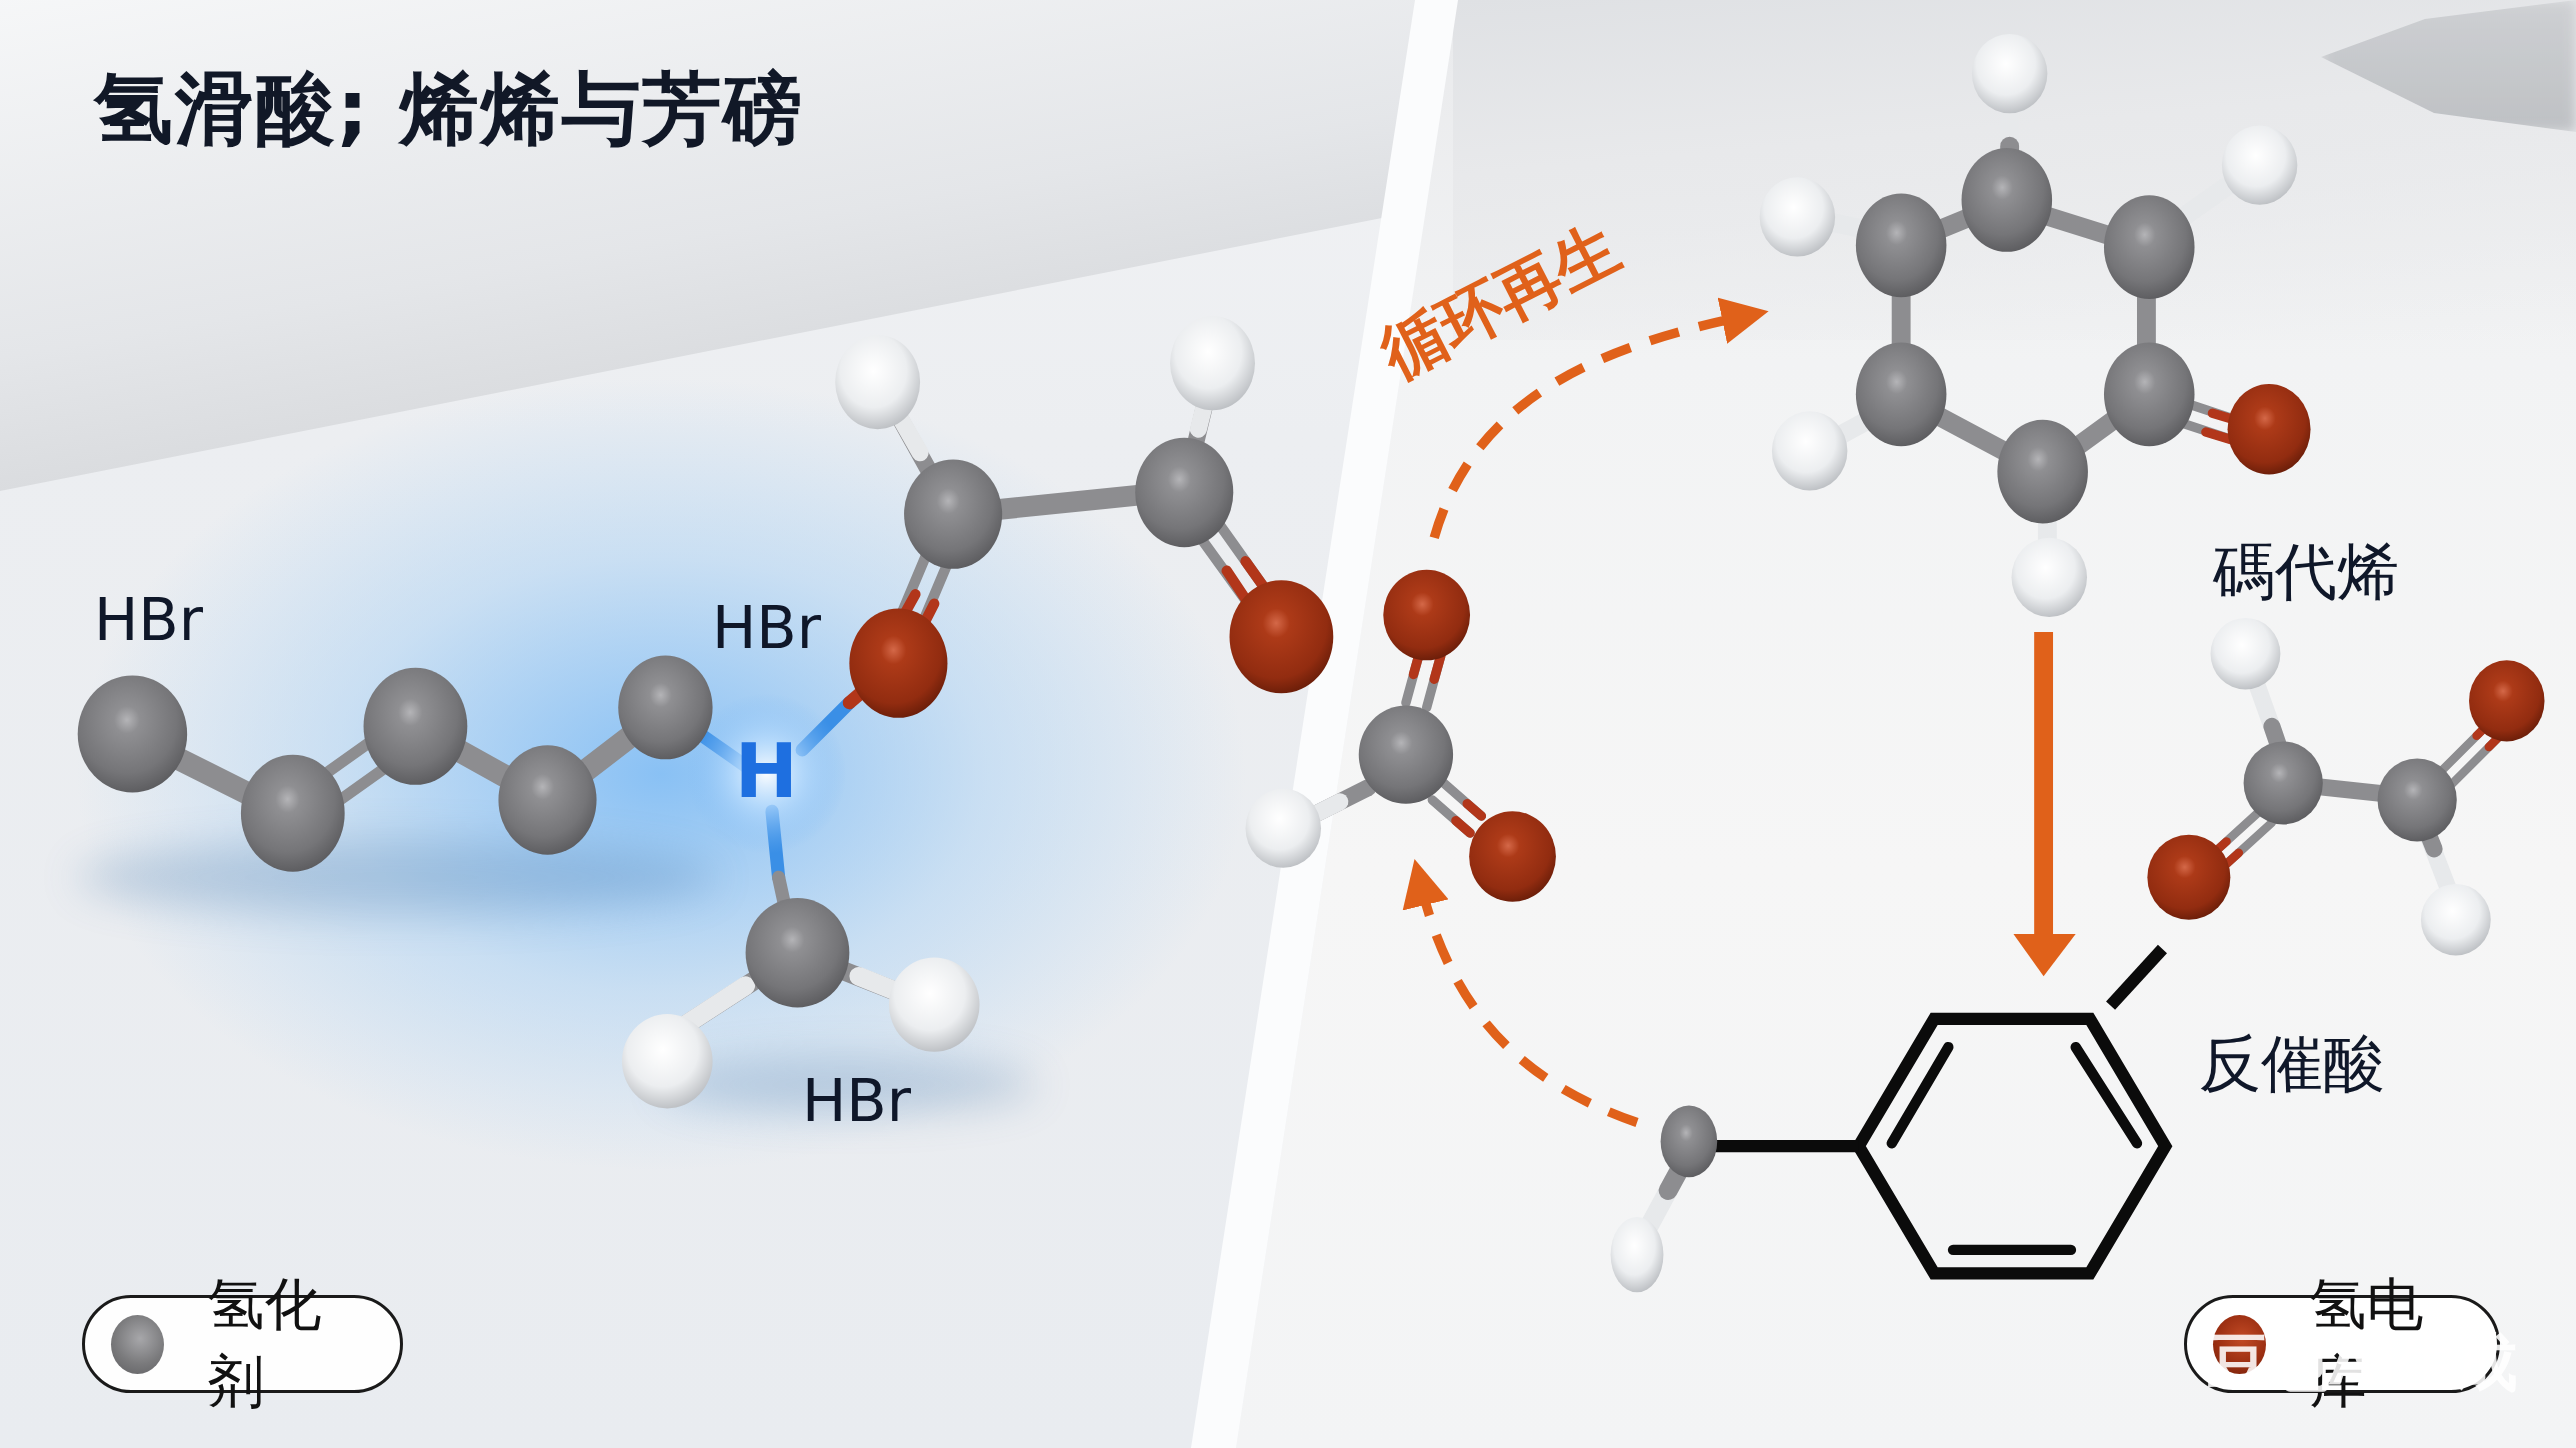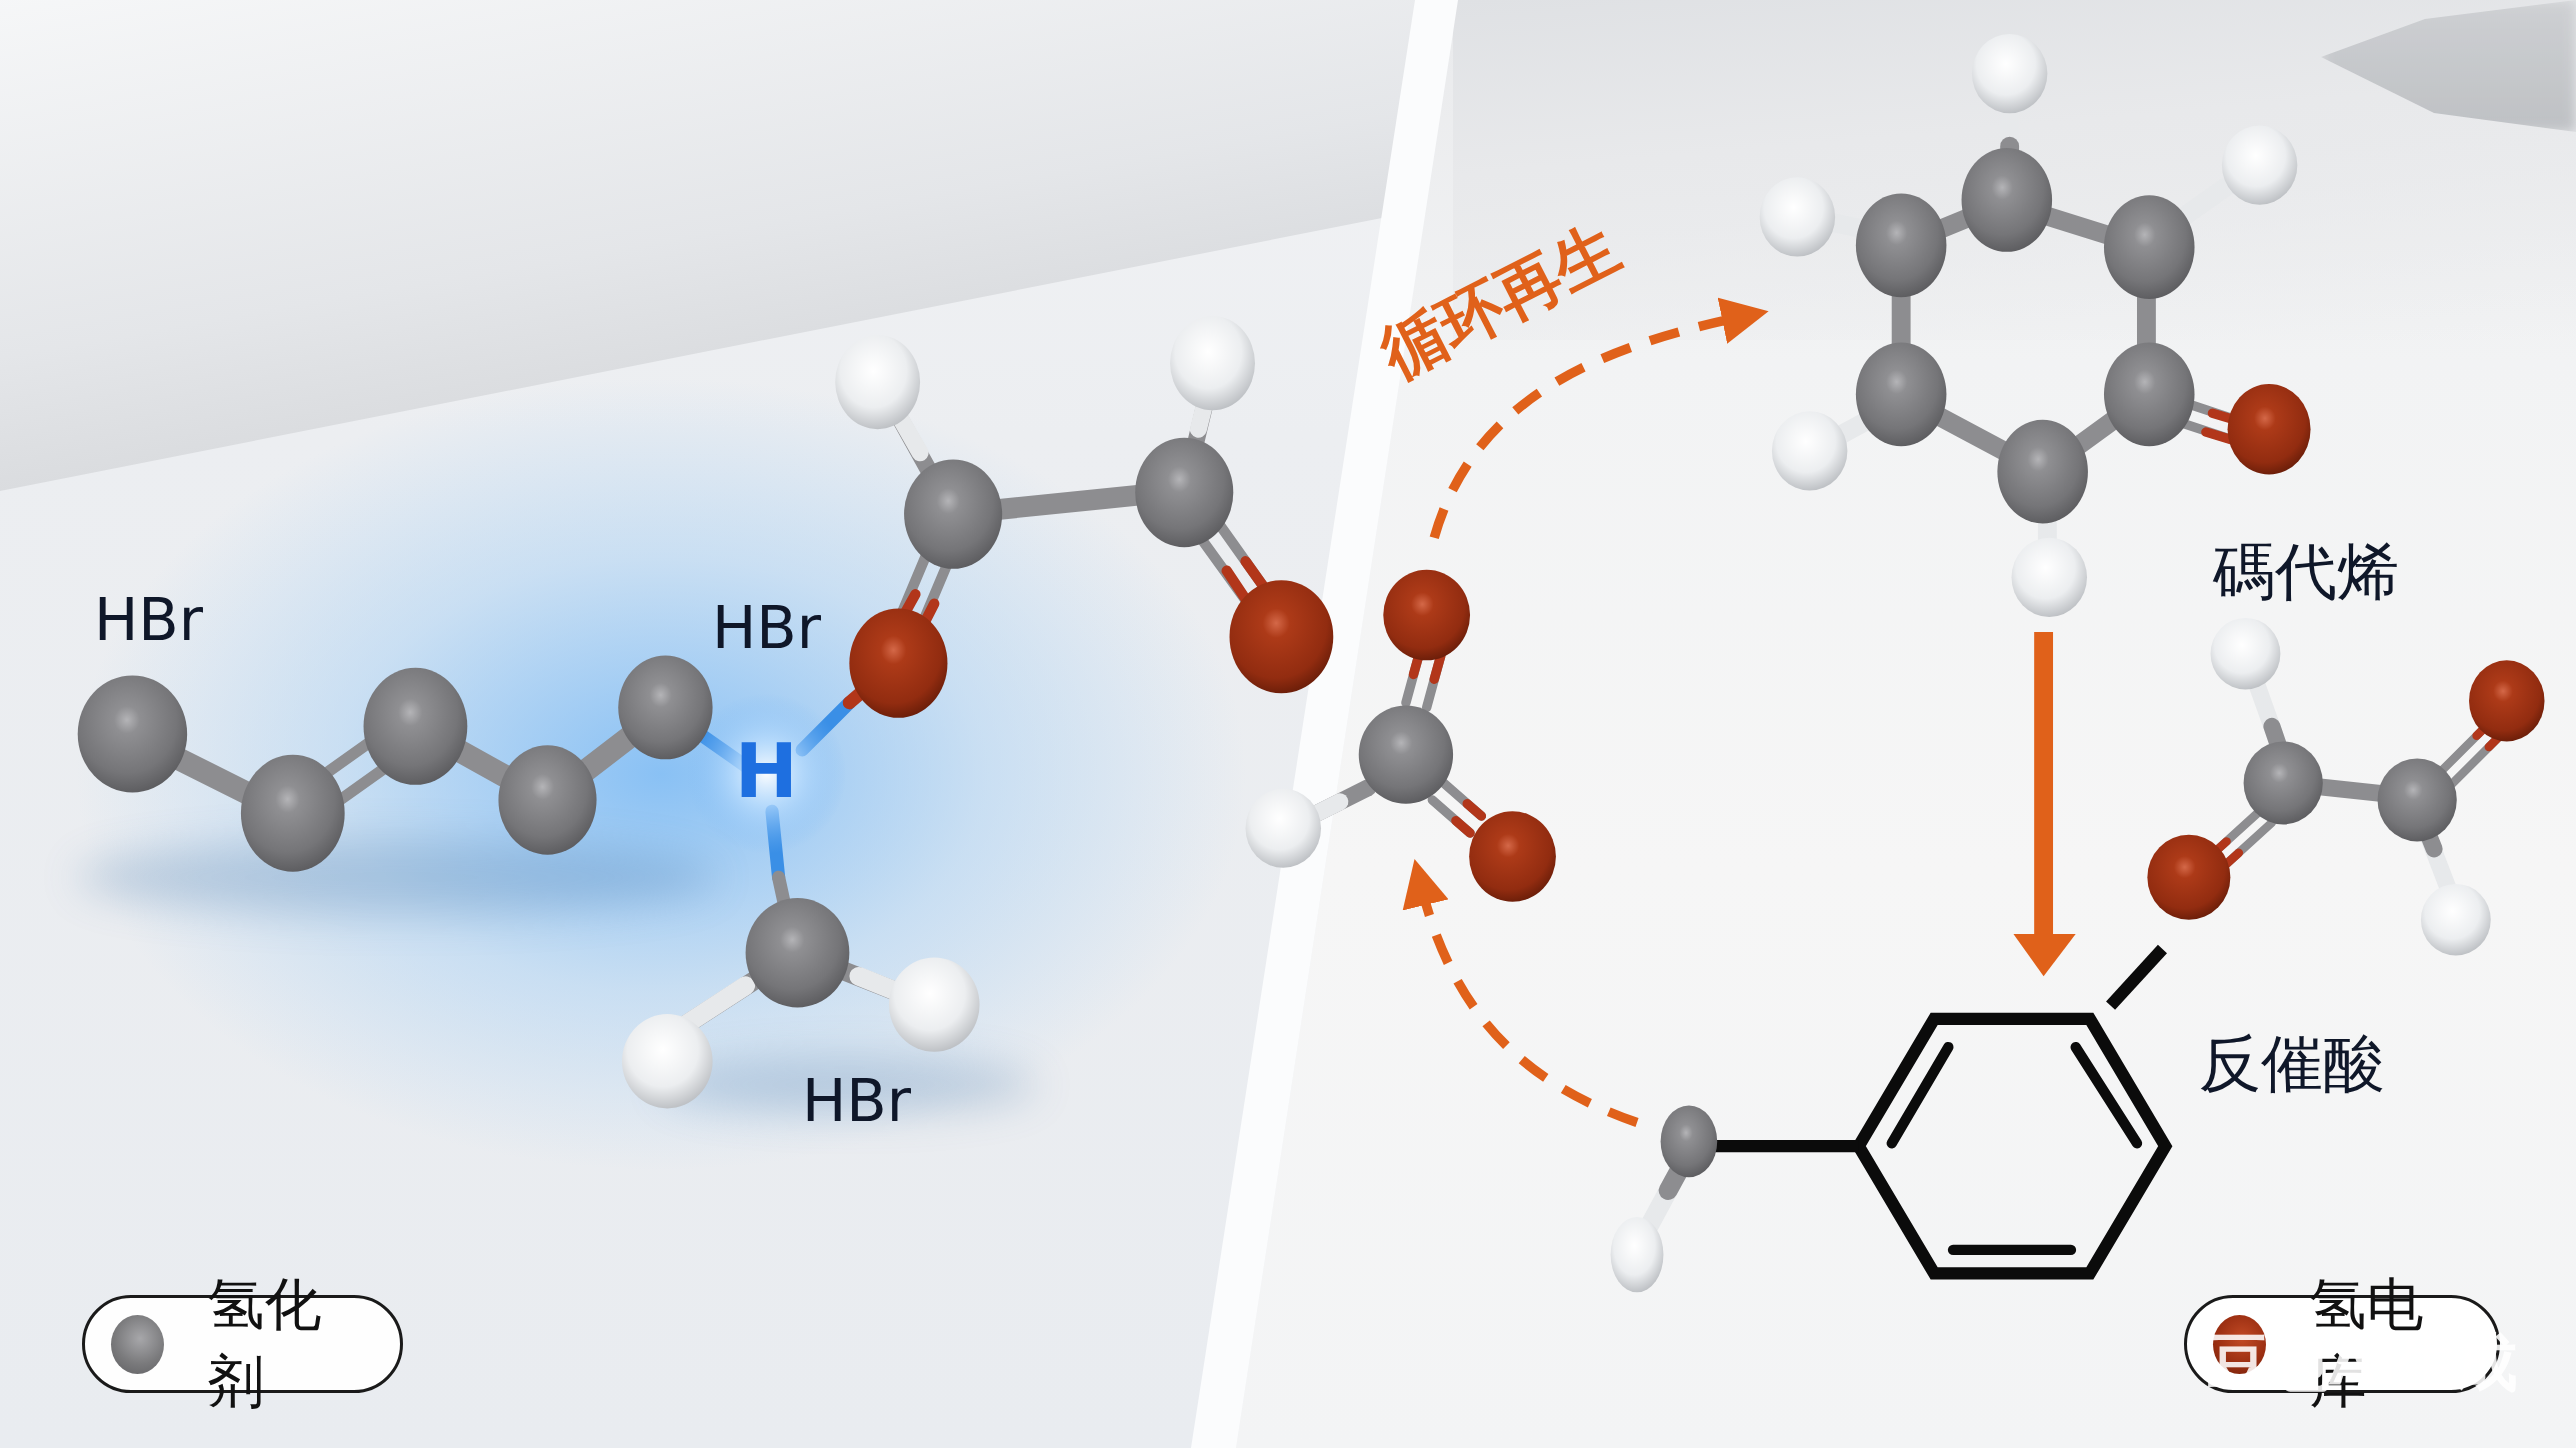--- a/index.html
+++ b/index.html
@@ -273,20 +273,21 @@
 
     <g stroke-linecap="round">
       <line x1="1780" y1="1240" x2="1745" y2="1305" stroke="#e7e9eb" stroke-width="20"></line>
       <line x1="1780" y1="1240" x2="1768" y2="1262" stroke="#8d8d90" stroke-width="20"></line>
       <ellipse cx="1790" cy="1210" rx="30" ry="38" fill="url(#gC)"></ellipse>
       <ellipse cx="1735" cy="1330" rx="28" ry="40" fill="url(#gH)"></ellipse>
     </g>
   </svg>
 
   <div class="title">
+    <div>氢滑酸; 烯烯与芳磅</div>
   </div>
 
   <div class="label" style="left:94px; top:585px;">HBr</div>
   <div class="label" style="left:712px; top:593px;">HBr</div>
   <div class="label" style="left:802px; top:1066px;">HBr</div>
 
   <div class="pill" style="left:82px; top:1295px; width:321px;">
     <span class="ball gray"></span>
     <span class="txt">氢化剂</span>
   </div>

